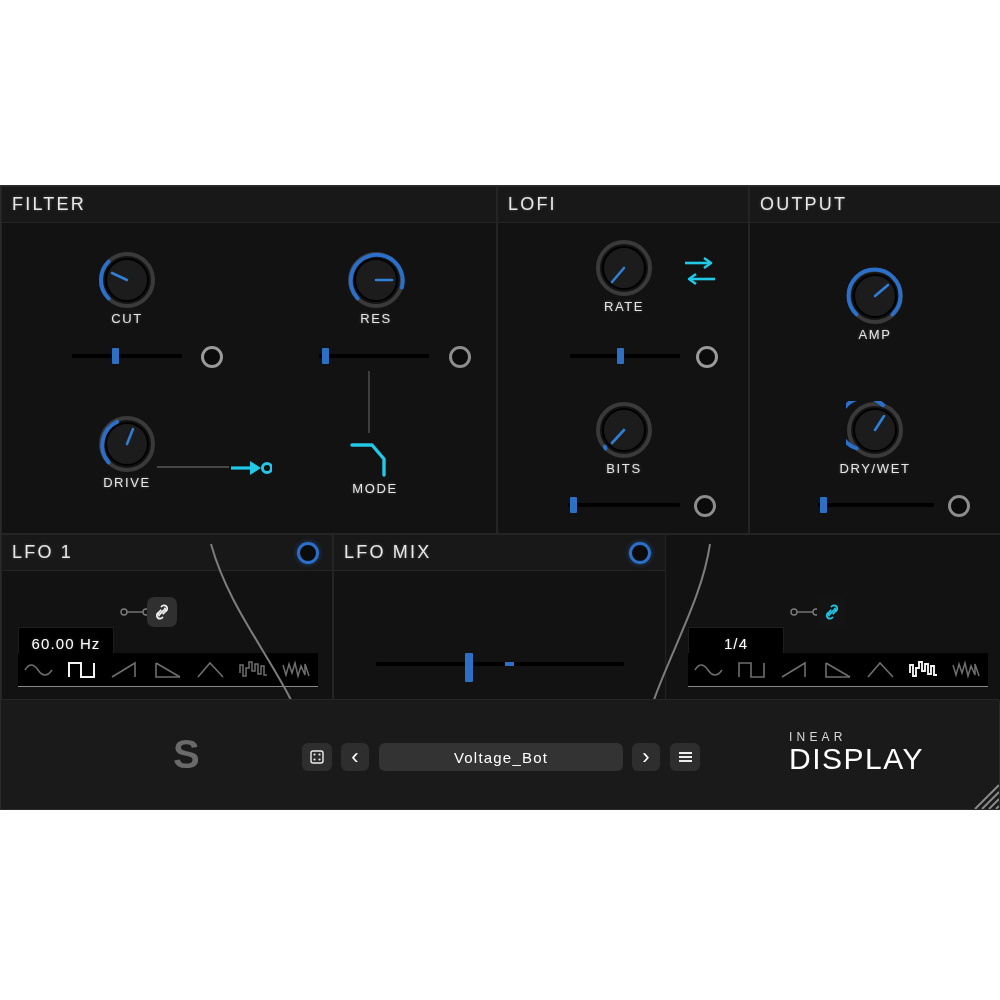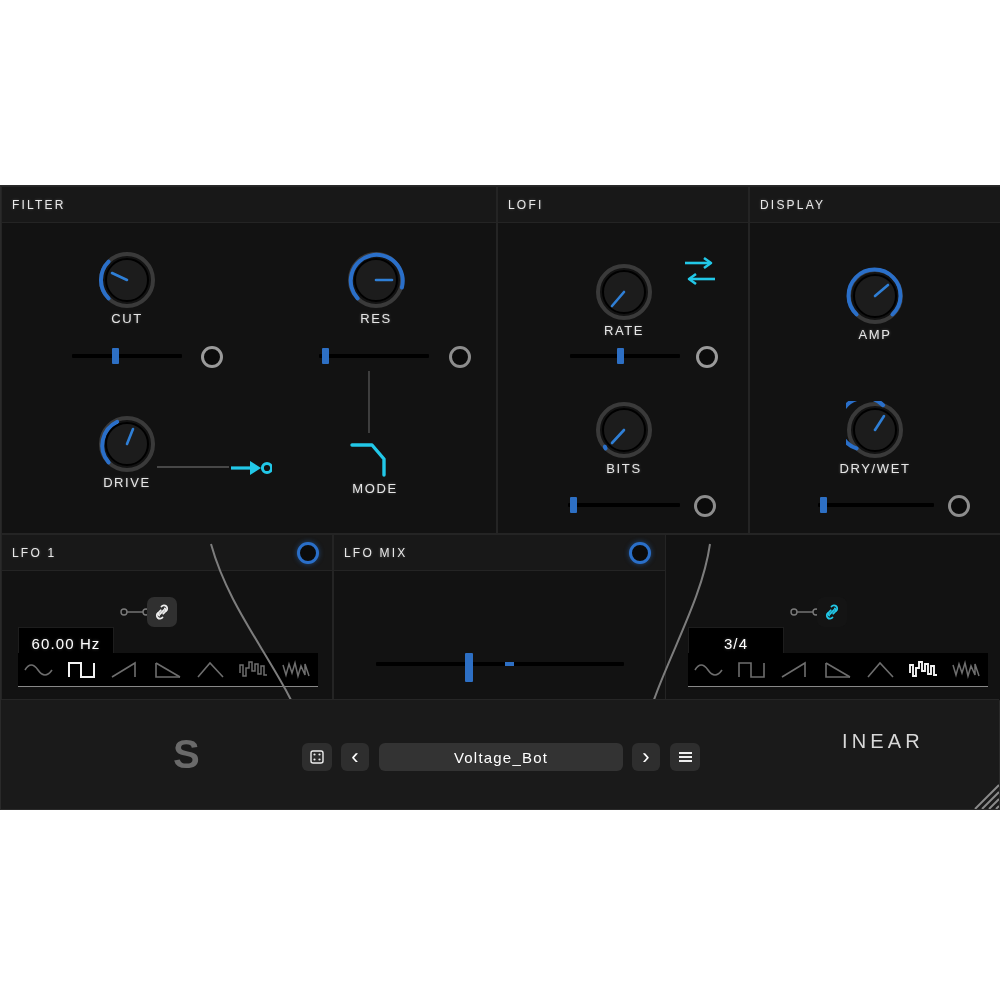--- a/index.html
+++ b/index.html
@@ -19,21 +19,21 @@
 
   
   .panel { position: absolute; background: #121212; border: 1px solid #242424; }
   .panel-head {
     height: 36px; background: #181818;
     border-bottom: 1px solid #242424;
     display: flex; align-items: center;
     padding-left: 10px;
   }
   .panel-title {
-    color: #e8e8e8; font-size: 12px; letter-spacing: 2.2px;
+    color: #e8e8e8; font-size: 18px; letter-spacing: 2.2px;
     font-family: "Liberation Sans", sans-serif;
     text-shadow: 0 0 3px rgba(255,255,255,.25);
   }
   .panel-body { position: absolute; left: 0; right: 0; top: 36px; bottom: 0; }
 
   
   .knob { position: absolute; width: 58px; height: 58px; }
   .knob svg { display: block; }
   .knob-label {
     position: absolute; top: 60px; left: 50%; transform: translateX(-50%);
@@ -98,21 +98,21 @@
   .mini-btn {
     position: absolute; height: 28px; border-radius: 6px; background: #2e2e2e;
     display: flex; align-items: center; justify-content: center; color: #fff;
   }
   .preset-field {
     position: absolute; height: 28px; border-radius: 6px; background: #333;
     display: flex; align-items: center; justify-content: center;
     color: #fff; font-size: 15px; letter-spacing: 1.2px;
   }
   .brand { position: absolute; right: 75px; top: 30px; text-align: left; }
-  .brand-top { color: #d8d8d8; font-size: 20px; letter-spacing: 4.2px; }
+  .brand-top { color: #d8d8d8; font-size: 12px; letter-spacing: 4.2px; }
   .brand-bot { color: #fff; font-size: 30px; letter-spacing: 1.5px; margin-top: -2px; }
   .resize-grip { position: absolute; right: 0; bottom: 0; width: 34px; height: 34px; }
 </style>
 </head>
 <body>
 
 <div id="plugin">
 
   <div class="panel" style="left:0;top:0;width:496px;height:348px;">
     <div class="panel-head">
@@ -180,21 +180,21 @@
       <span style="position:absolute;left:348px;top:258px;width:50px;text-align:center;color:#e6e6e6;font-size:13px;letter-spacing:1.6px;text-shadow:0 0 3px rgba(255,255,255,.3);">MODE</span>
     </div>
   </div>
 
   <div class="panel" style="left:496px;top:0;width:252px;height:348px;">
     <div class="panel-head">
       <span class="panel-title">LOFI</span>
     </div>
     <div class="panel-body">
 
-      <div class="knob" style="left:97px;top:40px;">
+      <div class="knob" style="left:97px;top:16px;">
         <svg width="58" height="58" viewBox="0 0 58 58">
           <circle cx="29" cy="29" r="26" fill="none" stroke="#3a3a3a" stroke-width="4"></circle>
           <circle cx="29" cy="29" r="21" fill="#1c1c1c" stroke="#000" stroke-width="2"></circle>
           <line x1="29" y1="29" x2="17" y2="43" stroke="#2f7fd6" stroke-width="2.6" stroke-linecap="round"></line>
         </svg>
         <span class="knob-label">RATE</span>
       </div>
 
       <svg style="position:absolute;left:185px;top:32px;" width="36" height="34">
         <line x1="2" y1="8" x2="26" y2="8" stroke="#22c8e8" stroke-width="2.6"></line>
@@ -222,21 +222,21 @@
       <div class="slider" style="left:70px;top:274px;width:112px;">
         <div class="track"></div>
         <div class="handle" style="left:2%;"></div>
       </div>
       <div class="jack dim" style="left:196px;top:272px;"></div>
     </div>
   </div>
 
   <div class="panel" style="left:748px;top:0;width:252px;height:348px;">
     <div class="panel-head">
-      <span class="panel-title">DISPLAY</span>
+      <span class="panel-title">OUTPUT</span>
     </div>
     <div class="panel-body">
 
       <div class="knob" style="left:96px;top:44px;">
         <svg width="58" height="58" viewBox="0 0 58 58">
           <circle cx="29" cy="29" r="26" fill="none" stroke="#3a3a3a" stroke-width="4"></circle>
           <path d="M 10.6 47.4 A 26 26 0 1 1 46.4 47.4" fill="none" stroke="#2a6fc9" stroke-width="4" stroke-linecap="round"></path>
           <circle cx="29" cy="29" r="21" fill="#1c1c1c" stroke="#000" stroke-width="2"></circle>
           <line x1="29" y1="29" x2="42" y2="18" stroke="#2f7fd6" stroke-width="2.6" stroke-linecap="round"></line>
         </svg>
@@ -333,21 +333,21 @@
       <div class="slider" style="left:42px;top:82px;width:248px;height:22px;">
         <div class="track" style="top:9px;"></div>
         <div class="handle" style="left:36%;top:0;width:8px;height:29px;"></div>
         <div style="position:absolute;left:52%;top:9px;width:9px;height:4px;background:#2d6fc4;"></div>
       </div>
     </div>
   </div>
 
   <div class="panel" style="left:664px;top:348px;width:336px;height:167px;">
     <div class="panel-body">
-      <div class="lfo-value" style="left:22px;top:24px;width:96px;">3/4</div>
+      <div class="lfo-value" style="left:22px;top:24px;width:96px;">1/4</div>
       <svg style="position:absolute;left:124px;top:35px;" width="30" height="12">
         <circle cx="4" cy="6" r="3" fill="none" stroke="#7a7a7a" stroke-width="1.4"></circle>
         <line x1="7" y1="6" x2="23" y2="6" stroke="#7a7a7a" stroke-width="1.4"></line>
         <circle cx="26" cy="6" r="3" fill="none" stroke="#7a7a7a" stroke-width="1.4"></circle>
       </svg>
       <div class="link-btn synced" style="left:151px;top:26px;">
         <svg width="18" height="18" viewBox="0 0 18 18">
           <path d="M7 11 L11 7" stroke="#22c8e8" stroke-width="1.8" fill="none" stroke-linecap="round"></path>
           <path d="M6.2 12.6 a2.6 2.6 0 0 1 0-3.7 l1.6-1.6" stroke="#22c8e8" stroke-width="1.8" fill="none" stroke-linecap="round"></path>
           <path d="M11.8 5.4 a2.6 2.6 0 0 1 0 3.7 l-1.6 1.6" stroke="#22c8e8" stroke-width="1.8" fill="none" stroke-linecap="round"></path>
@@ -424,20 +424,21 @@
     <div class="mini-btn" style="left:669px;top:43px;width:30px;">
       <svg width="17" height="14" viewBox="0 0 17 14">
         <line x1="2" y1="3" x2="15" y2="3" stroke="#eee" stroke-width="2"></line>
         <line x1="2" y1="7" x2="15" y2="7" stroke="#eee" stroke-width="2"></line>
         <line x1="2" y1="11" x2="15" y2="11" stroke="#eee" stroke-width="2"></line>
       </svg>
     </div>
 
     <div class="brand">
       <div class="brand-top">INEAR</div>
+      <div class="brand-bot">DISPLAY</div>
     </div>
 
     <svg class="resize-grip" viewBox="0 0 34 34">
       <line x1="34" y1="10" x2="10" y2="34" stroke="#8a8a8a" stroke-width="2"></line>
       <line x1="34" y1="17" x2="17" y2="34" stroke="#8a8a8a" stroke-width="2"></line>
       <line x1="34" y1="24" x2="24" y2="34" stroke="#8a8a8a" stroke-width="2"></line>
       <line x1="34" y1="31" x2="31" y2="34" stroke="#8a8a8a" stroke-width="2"></line>
     </svg>
   </div>
 

